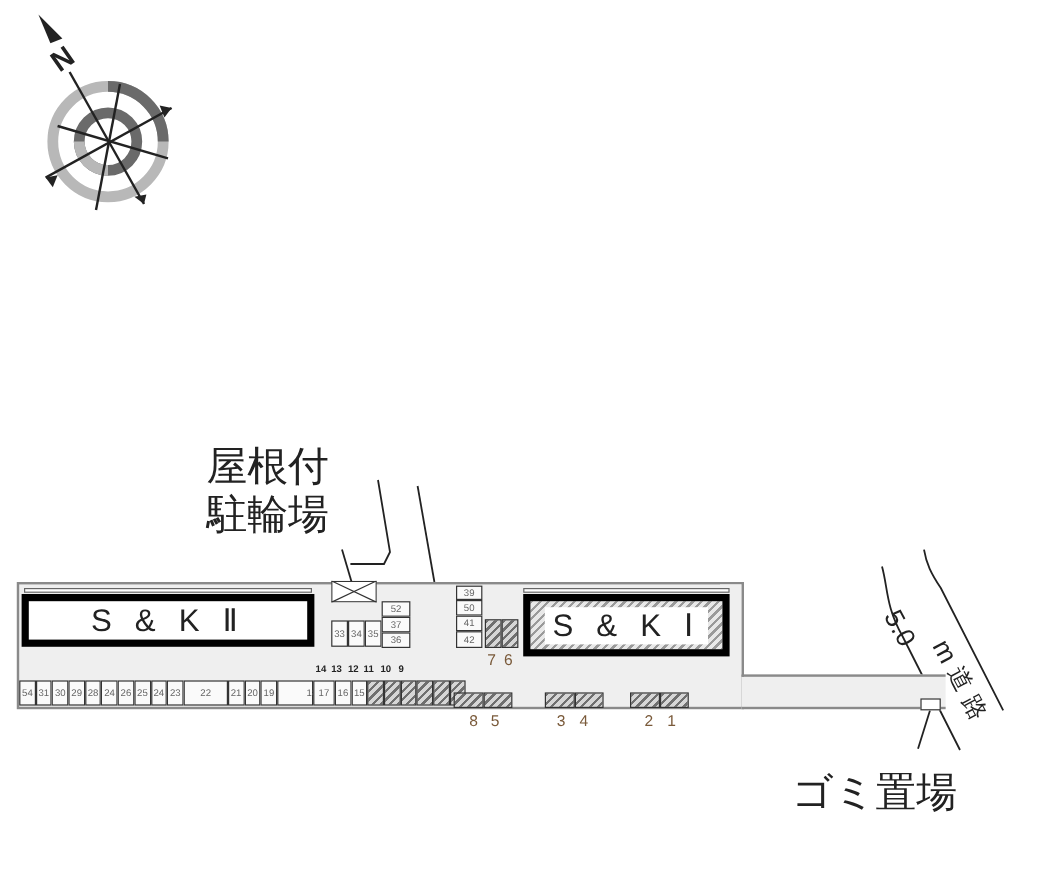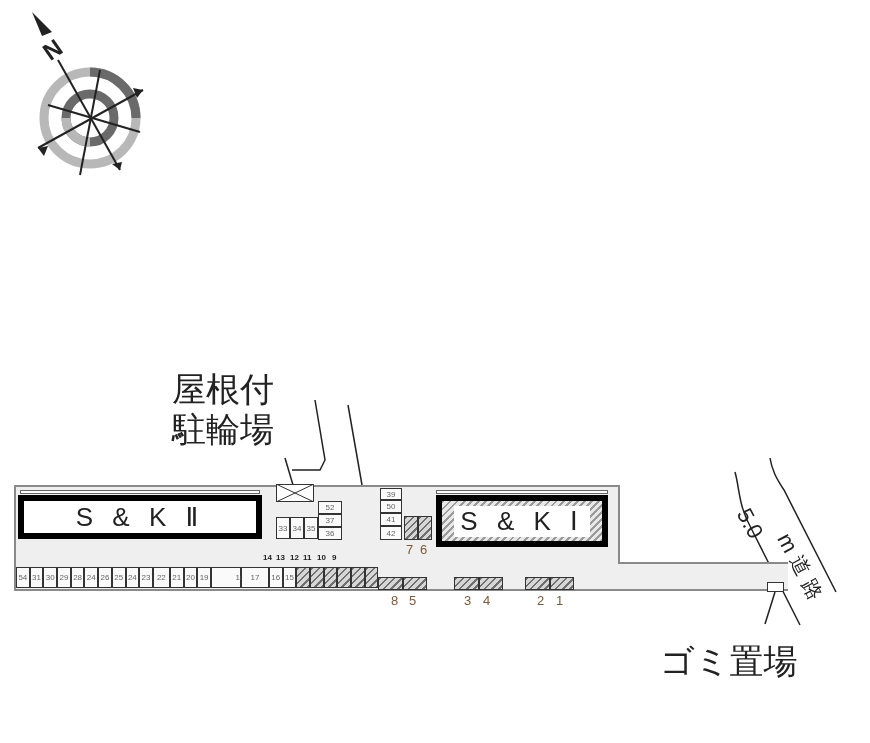--- a/index.html
+++ b/index.html
@@ -102,26 +102,26 @@
   <div class="stall" style="position:relative;width:13.7px;height:21px;">54</div>
   <div class="stall" style="position:relative;width:13.7px;height:21px;">31</div>
   <div class="stall" style="position:relative;width:13.7px;height:21px;">30</div>
   <div class="stall" style="position:relative;width:13.7px;height:21px;">29</div>
   <div class="stall" style="position:relative;width:13.7px;height:21px;">28</div>
   <div class="stall" style="position:relative;width:13.7px;height:21px;">24</div>
   <div class="stall" style="position:relative;width:13.7px;height:21px;">26</div>
   <div class="stall" style="position:relative;width:13.7px;height:21px;">25</div>
   <div class="stall" style="position:relative;width:13.7px;height:21px;">24</div>
   <div class="stall" style="position:relative;width:13.7px;height:21px;">23</div>
-  <div class="stall" style="position:relative;width:17px;height:21px;">22</div>
+  <div class="stall" style="position:relative;width:37px;height:21px;">22</div>
   <div class="stall" style="position:relative;width:13.7px;height:21px;">21</div>
   <div class="stall" style="position:relative;width:13.7px;height:21px;">20</div>
   <div class="stall" style="position:relative;width:13.7px;height:21px;">19</div>
   <div class="stall" style="position:relative;width:13.7px;height:21px;padding-left:28px;">18</div>
-  <div class="stall" style="position:relative;width:28px;height:21px;">17</div>
+  <div class="stall" style="position:relative;width:18px;height:21px;">17</div>
   <div class="stall" style="position:relative;width:13.7px;height:21px;">16</div>
   <div class="stall" style="position:relative;width:13.7px;height:21px;">15</div>
   <div class="stall h" style="position:relative;width:13.7px;height:21px;"></div>
   <div class="stall h" style="position:relative;width:13.7px;height:21px;"></div>
   <div class="stall h" style="position:relative;width:13.7px;height:21px;"></div>
   <div class="stall h" style="position:relative;width:13.7px;height:21px;"></div>
   <div class="stall h" style="position:relative;width:13.7px;height:21px;"></div>
   <div class="stall h" style="position:relative;width:13.7px;height:21px;"></div>
 </div>
 

